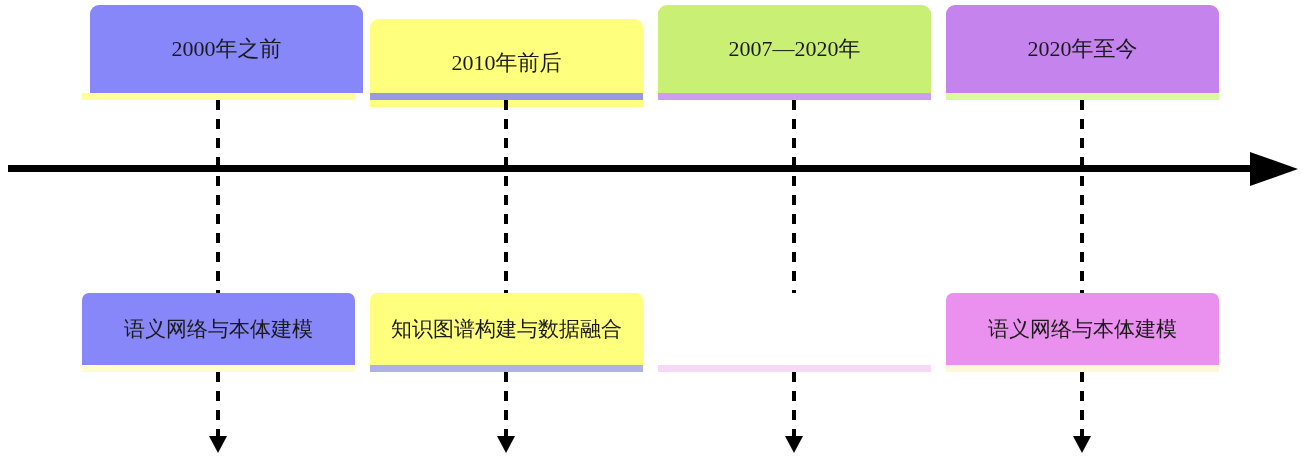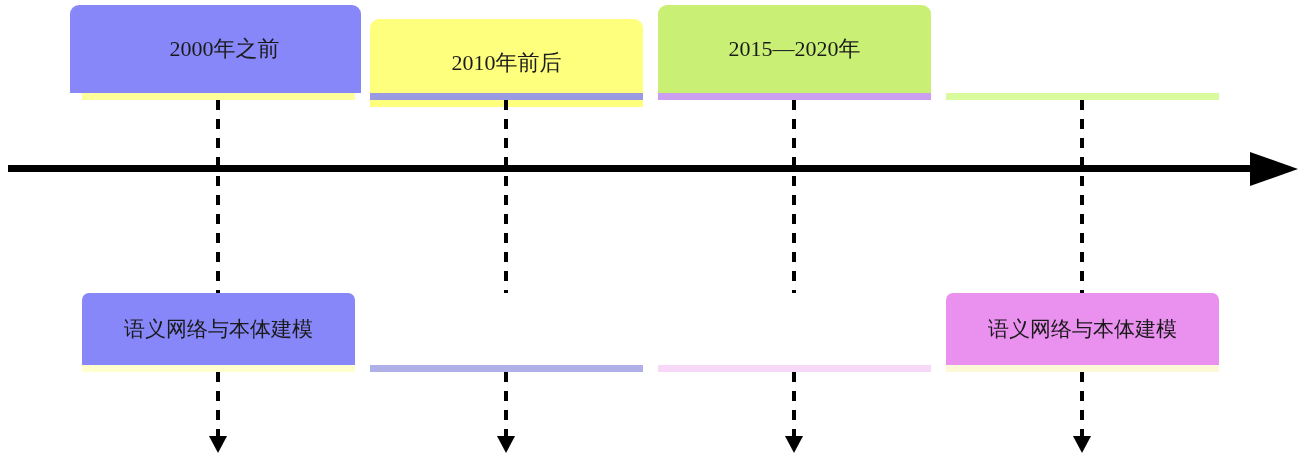--- a/index.html
+++ b/index.html
@@ -56,42 +56,44 @@
   }
 </style>
 </head>
 <body>
 
 <div id="canvas">
 
   <div id="h-arrow-line"></div>
   <div id="h-arrow-head"></div>
 
-  <div class="box top" style="left: 70px; background-color: rgb(135, 135, 250); padding-left: 18px;">2000年之前</div>
+  <div class="box top" style="left: 90px; background-color: rgb(135, 135, 250);">2000年之前</div>
   <div class="strip top" style="left: 82px; background-color: rgb(255, 255, 156);"></div>
   <div class="vdash upper" style="left:216px"></div>
   <div class="box bottom" style="left: 82px; background-color: rgb(135, 135, 250);">语义网络与本体建模</div>
   <div class="strip bottom" style="left: 82px; background-color: rgb(255, 255, 205);"></div>
   <div class="vdash lower" style="left:216px"></div>
   <div class="down-arrowhead" style="left:209px"></div>
 
   <div class="box top" style="left: 370px; background-color: rgb(254, 255, 125); margin-top: 14px;">2010年前后</div>
   <div class="strip top" style="left: 370px; background-color: rgb(154, 154, 226);"></div>
   <div class="vdash upper" style="left:504px"></div>
+  <div class="box bottom" style="left: 370px; background-color: rgb(254, 255, 125);">知识图谱构建与数据融合</div>
   <div class="strip bottom" style="left: 370px; background-color: rgb(176, 176, 232);"></div>
   <div class="vdash lower" style="left:504px"></div>
   <div class="down-arrowhead" style="left:497px"></div>
 
-  <div class="box top" style="left: 658px; background-color: rgb(201, 240, 116);">2015—2020年</div>
+  <div class="box top" style="left: 658px; background-color: rgb(201, 240, 116);">2007—2020年</div>
   <div class="strip top" style="left: 658px; background-color: rgb(204, 158, 242);"></div>
   <div class="vdash upper" style="left:792px"></div>
   <div class="strip bottom" style="left: 658px; background-color: rgb(247, 217, 247);"></div>
   <div class="vdash lower" style="left:792px"></div>
   <div class="down-arrowhead" style="left:785px"></div>
 
+  <div class="box top" style="left: 946px; background-color: rgb(197, 131, 238);">2020年至今</div>
   <div class="strip top" style="left: 946px; background-color: rgb(217, 251, 157);"></div>
   <div class="vdash upper" style="left:1080px"></div>
   <div class="box bottom" style="left: 946px; background-color: rgb(234, 144, 239);">语义网络与本体建模</div>
   <div class="strip bottom" style="left: 946px; background-color: rgb(253, 248, 216);"></div>
   <div class="vdash lower" style="left:1080px"></div>
   <div class="down-arrowhead" style="left:1073px"></div>
 
 </div>
 
 </body></html>

